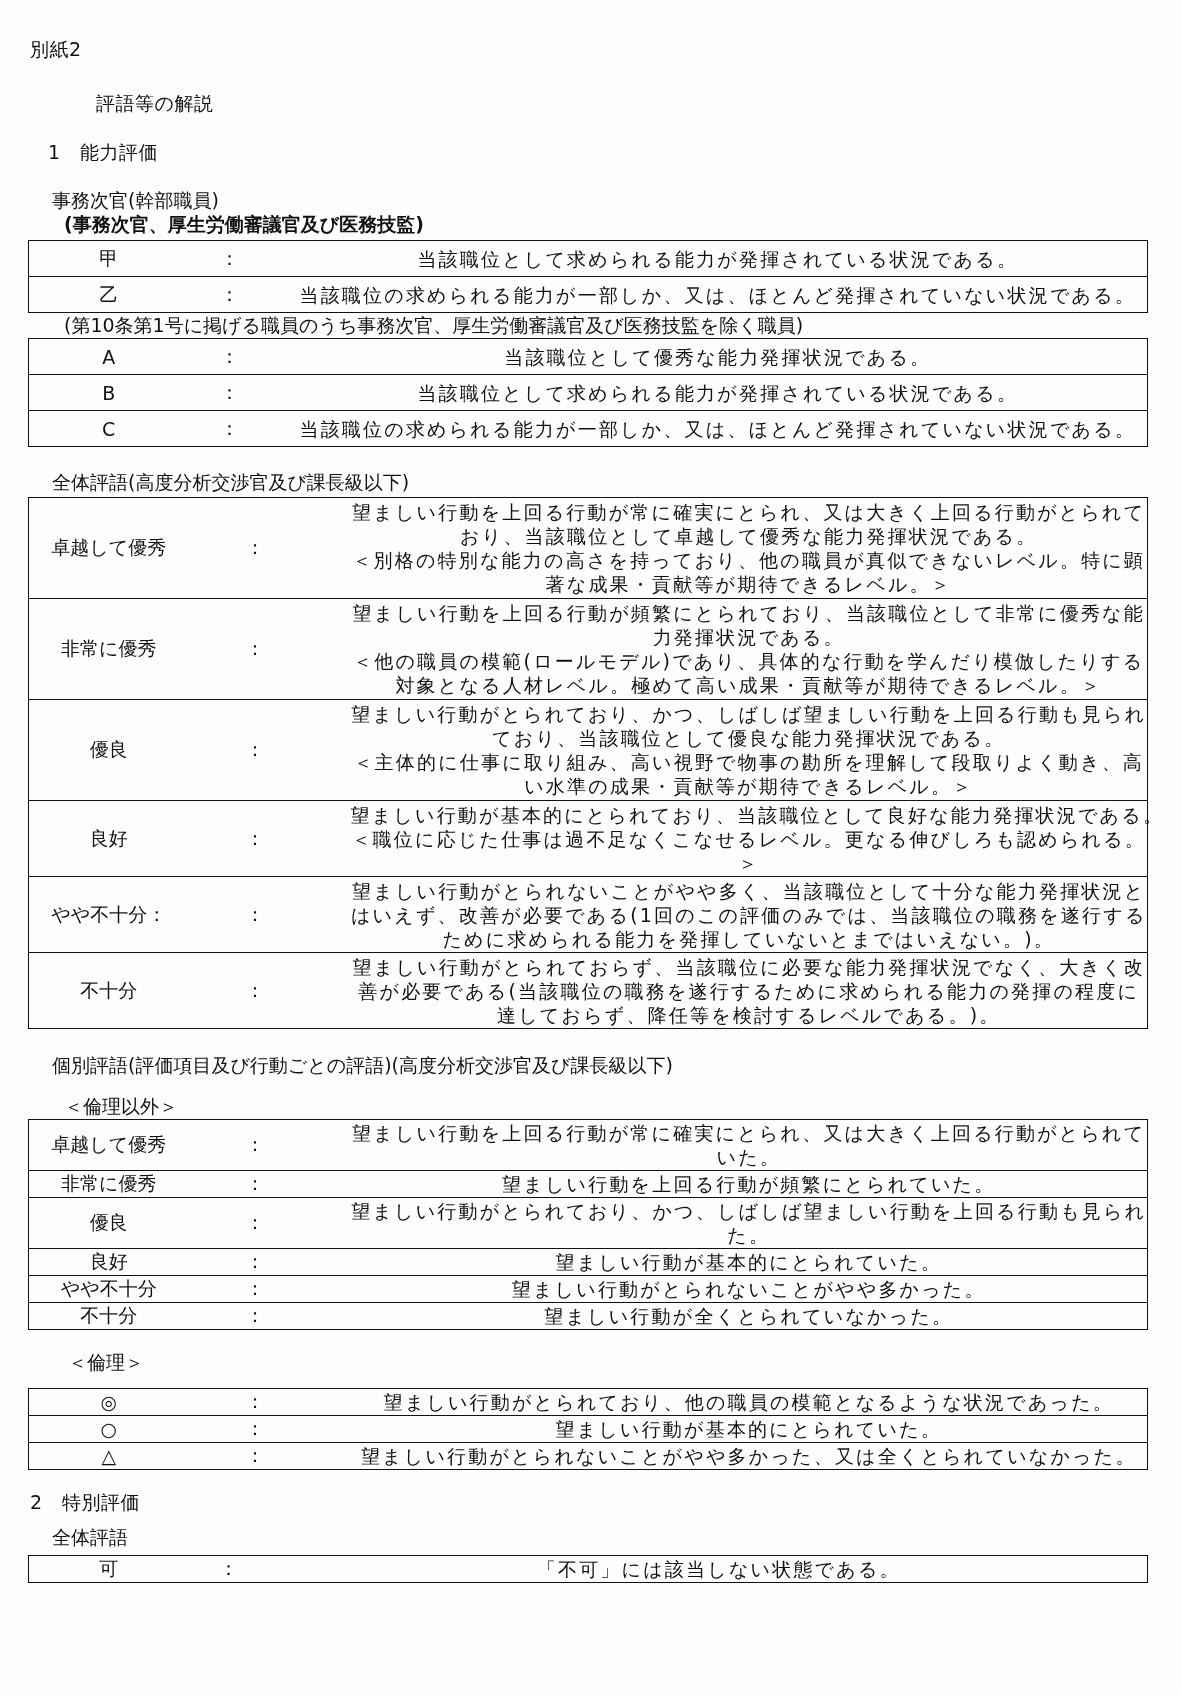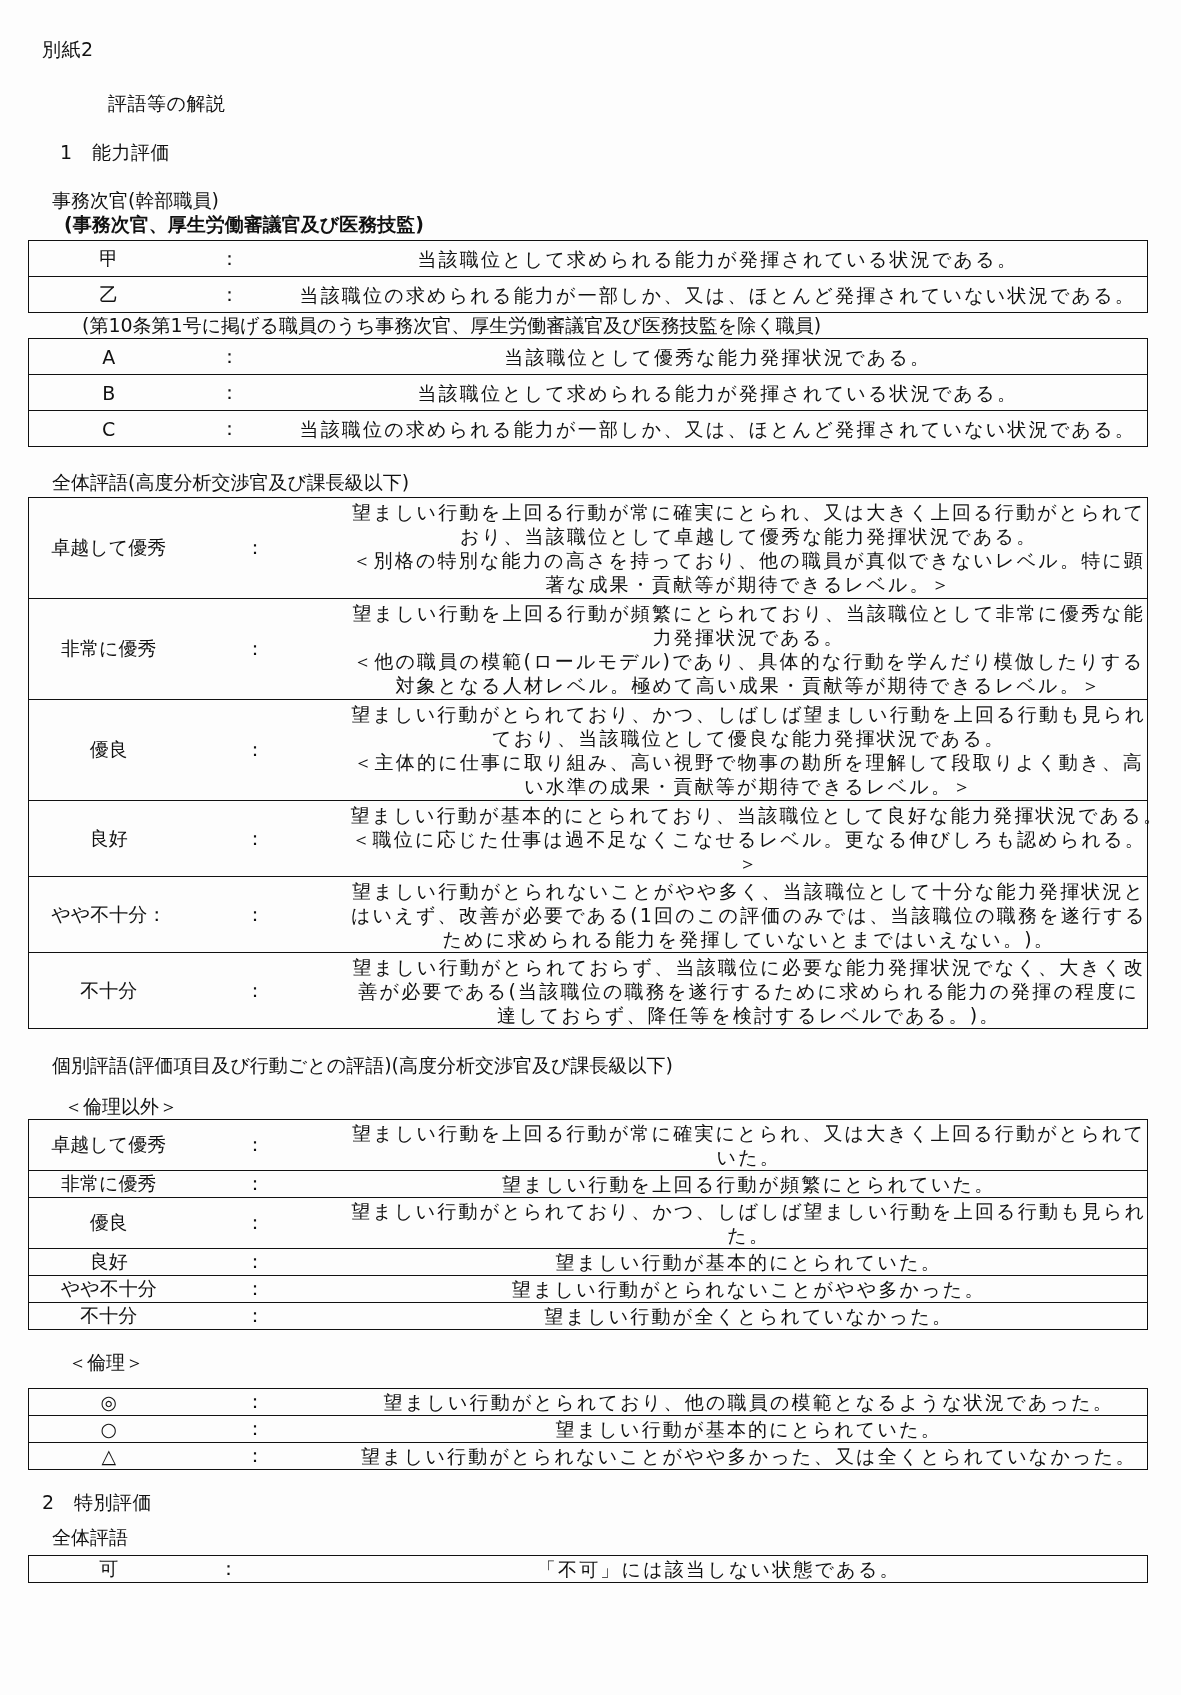--- a/index.html
+++ b/index.html
@@ -1,21 +1,21 @@
 <!DOCTYPE html>
 <html><head>
 <meta charset="utf-8">
 <style>
   html, body { margin: 0; padding: 0; background: #fdfdfd; }
   body {
     width: 1181px; height: 1695px; position: relative; overflow: hidden;
     font-family: "DejaVu Sans", sans-serif; color: #111;
   }
   .abs { position: absolute; white-space: nowrap; }
-  .txt { font-size: 19px; line-height: 22px; letter-spacing: 0.5px; margin-left: 12px; }
+  .txt { font-size: 19px; line-height: 22px; letter-spacing: 0.5px; }
   .cap { font-size: 19px; line-height: 24px; }
   table.t {
     position: absolute; left: 28px; width: 1120px;
     border-collapse: collapse; table-layout: fixed;
     font-size: 19px;
   }
   table.t td {
     border-top: 1.5px solid #111; border-bottom: 1.5px solid #111;
     padding: 0; vertical-align: middle; white-space: nowrap;
   }
@@ -47,21 +47,21 @@
     <td class="col">：</td>
     <td class="desc" style="padding-left:18px">当該職位として求められる能力が発揮されている状況である。</td>
   </tr>
   <tr style="height:36px">
     <td class="lab">乙</td>
     <td class="col">：</td>
     <td class="desc" style="padding-left:18px">当該職位の求められる能力が一部しか、又は、ほとんど発揮されていない状況である。</td>
   </tr>
 </tbody>
   </table>
-<div class="abs cap" style="left:64px;top:313px;margin-left:18px;">(第10条第1号に掲げる職員のうち事務次官、厚生労働審議官及び医務技監を除く職員)</div>
+<div class="abs cap" style="left:64px;top:313px;">(第10条第1号に掲げる職員のうち事務次官、厚生労働審議官及び医務技監を除く職員)</div>
 <table class="t" style="top:338px;">
   <colgroup>
       <col style="width:160px">
       <col style="width:82px">
       <col>
     </colgroup>
   <tbody>
       <tr style="height:36px">
     <td class="lab">A</td>
     <td class="col">：</td>

